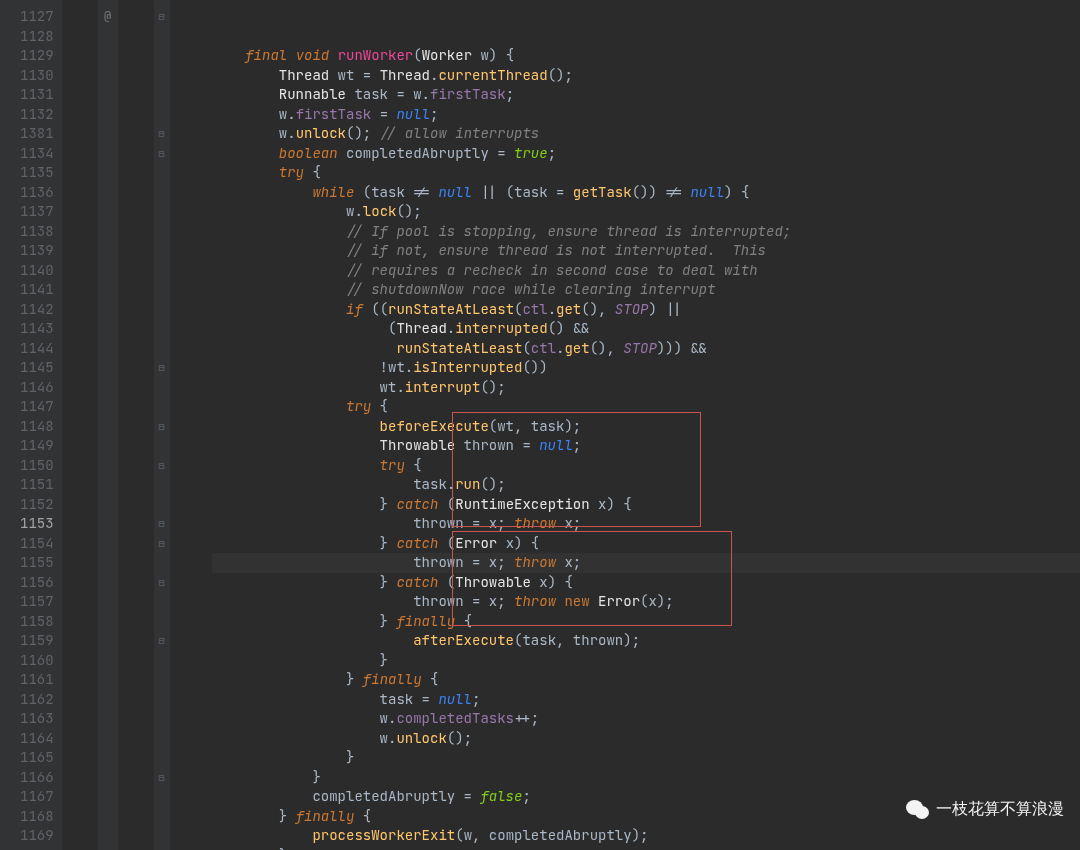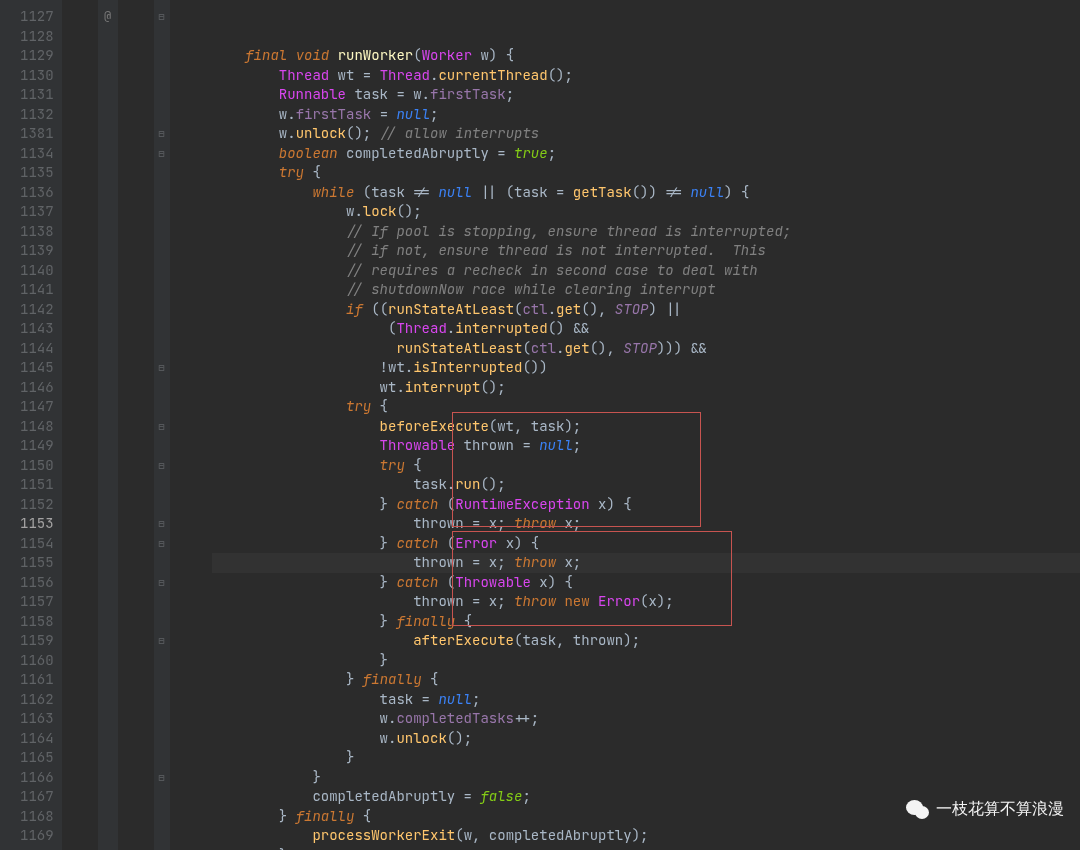--- a/index.html
+++ b/index.html
@@ -62,23 +62,23 @@
     white-space: pre;
     position: relative;
     flex: 1;
   }
   .code .row { height: 19.5px; }
   .code .row.hl-line { background: #323232; }
   .code-inner {position:relative;}
   
   .kw   { color: #cc7832; font-style: italic; }  
   .kw2  { color: #cc7832; }                       
-  .typ  { color: #d946ef; }                       
+  .typ  { color: #e5e5e5; }                       
   .mth  { color: #ffc66d; margin-top: 46px; }                       
-  .mthd { color: #fef9c3; }                       
+  .mthd { color: #ec4899; }                       
   .fld  { color: #9876aa; }
   .cmt  { color: #808080; font-style: italic; }
   .con  { color: #9876aa; font-style: italic; margin-top: 16px;}    
   .p    { color: #a9b7c6; }
   .nul  { color: #3b82f6; font-style: italic;}
   .bool { color: #84cc16; font-style: italic;}
 
   .redbox {
     position: absolute;
     border: 1px solid #c75450;

